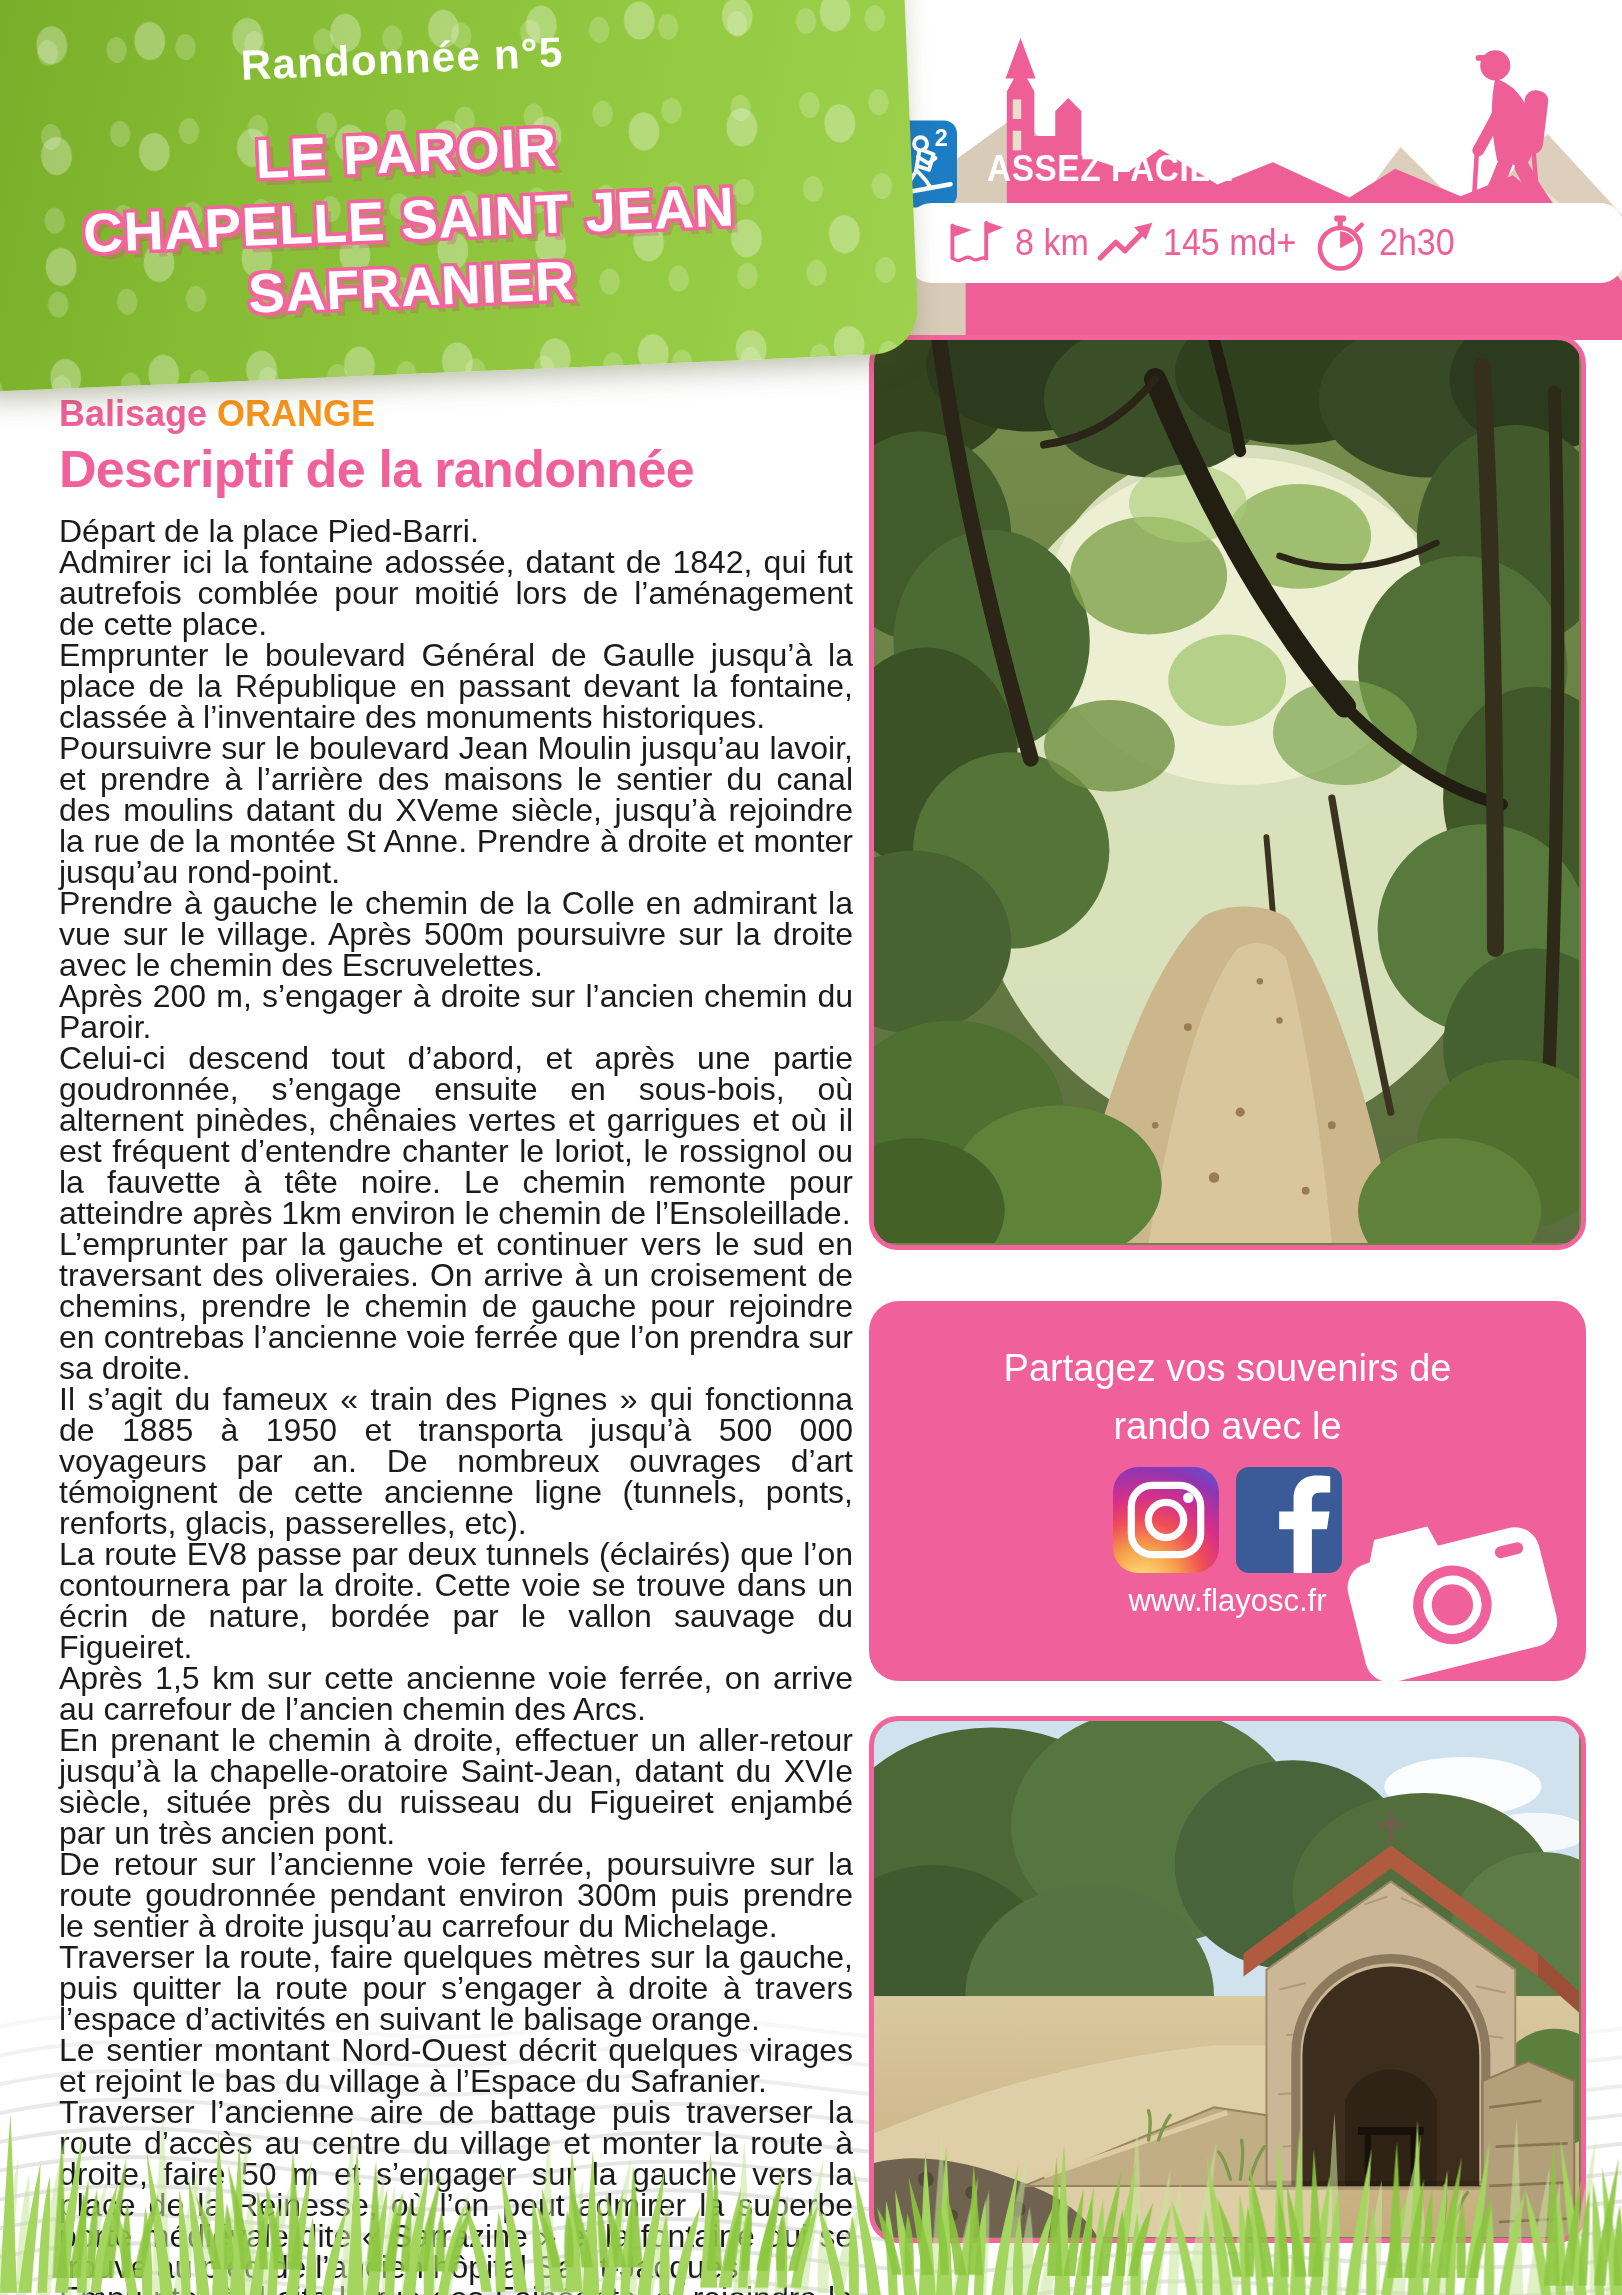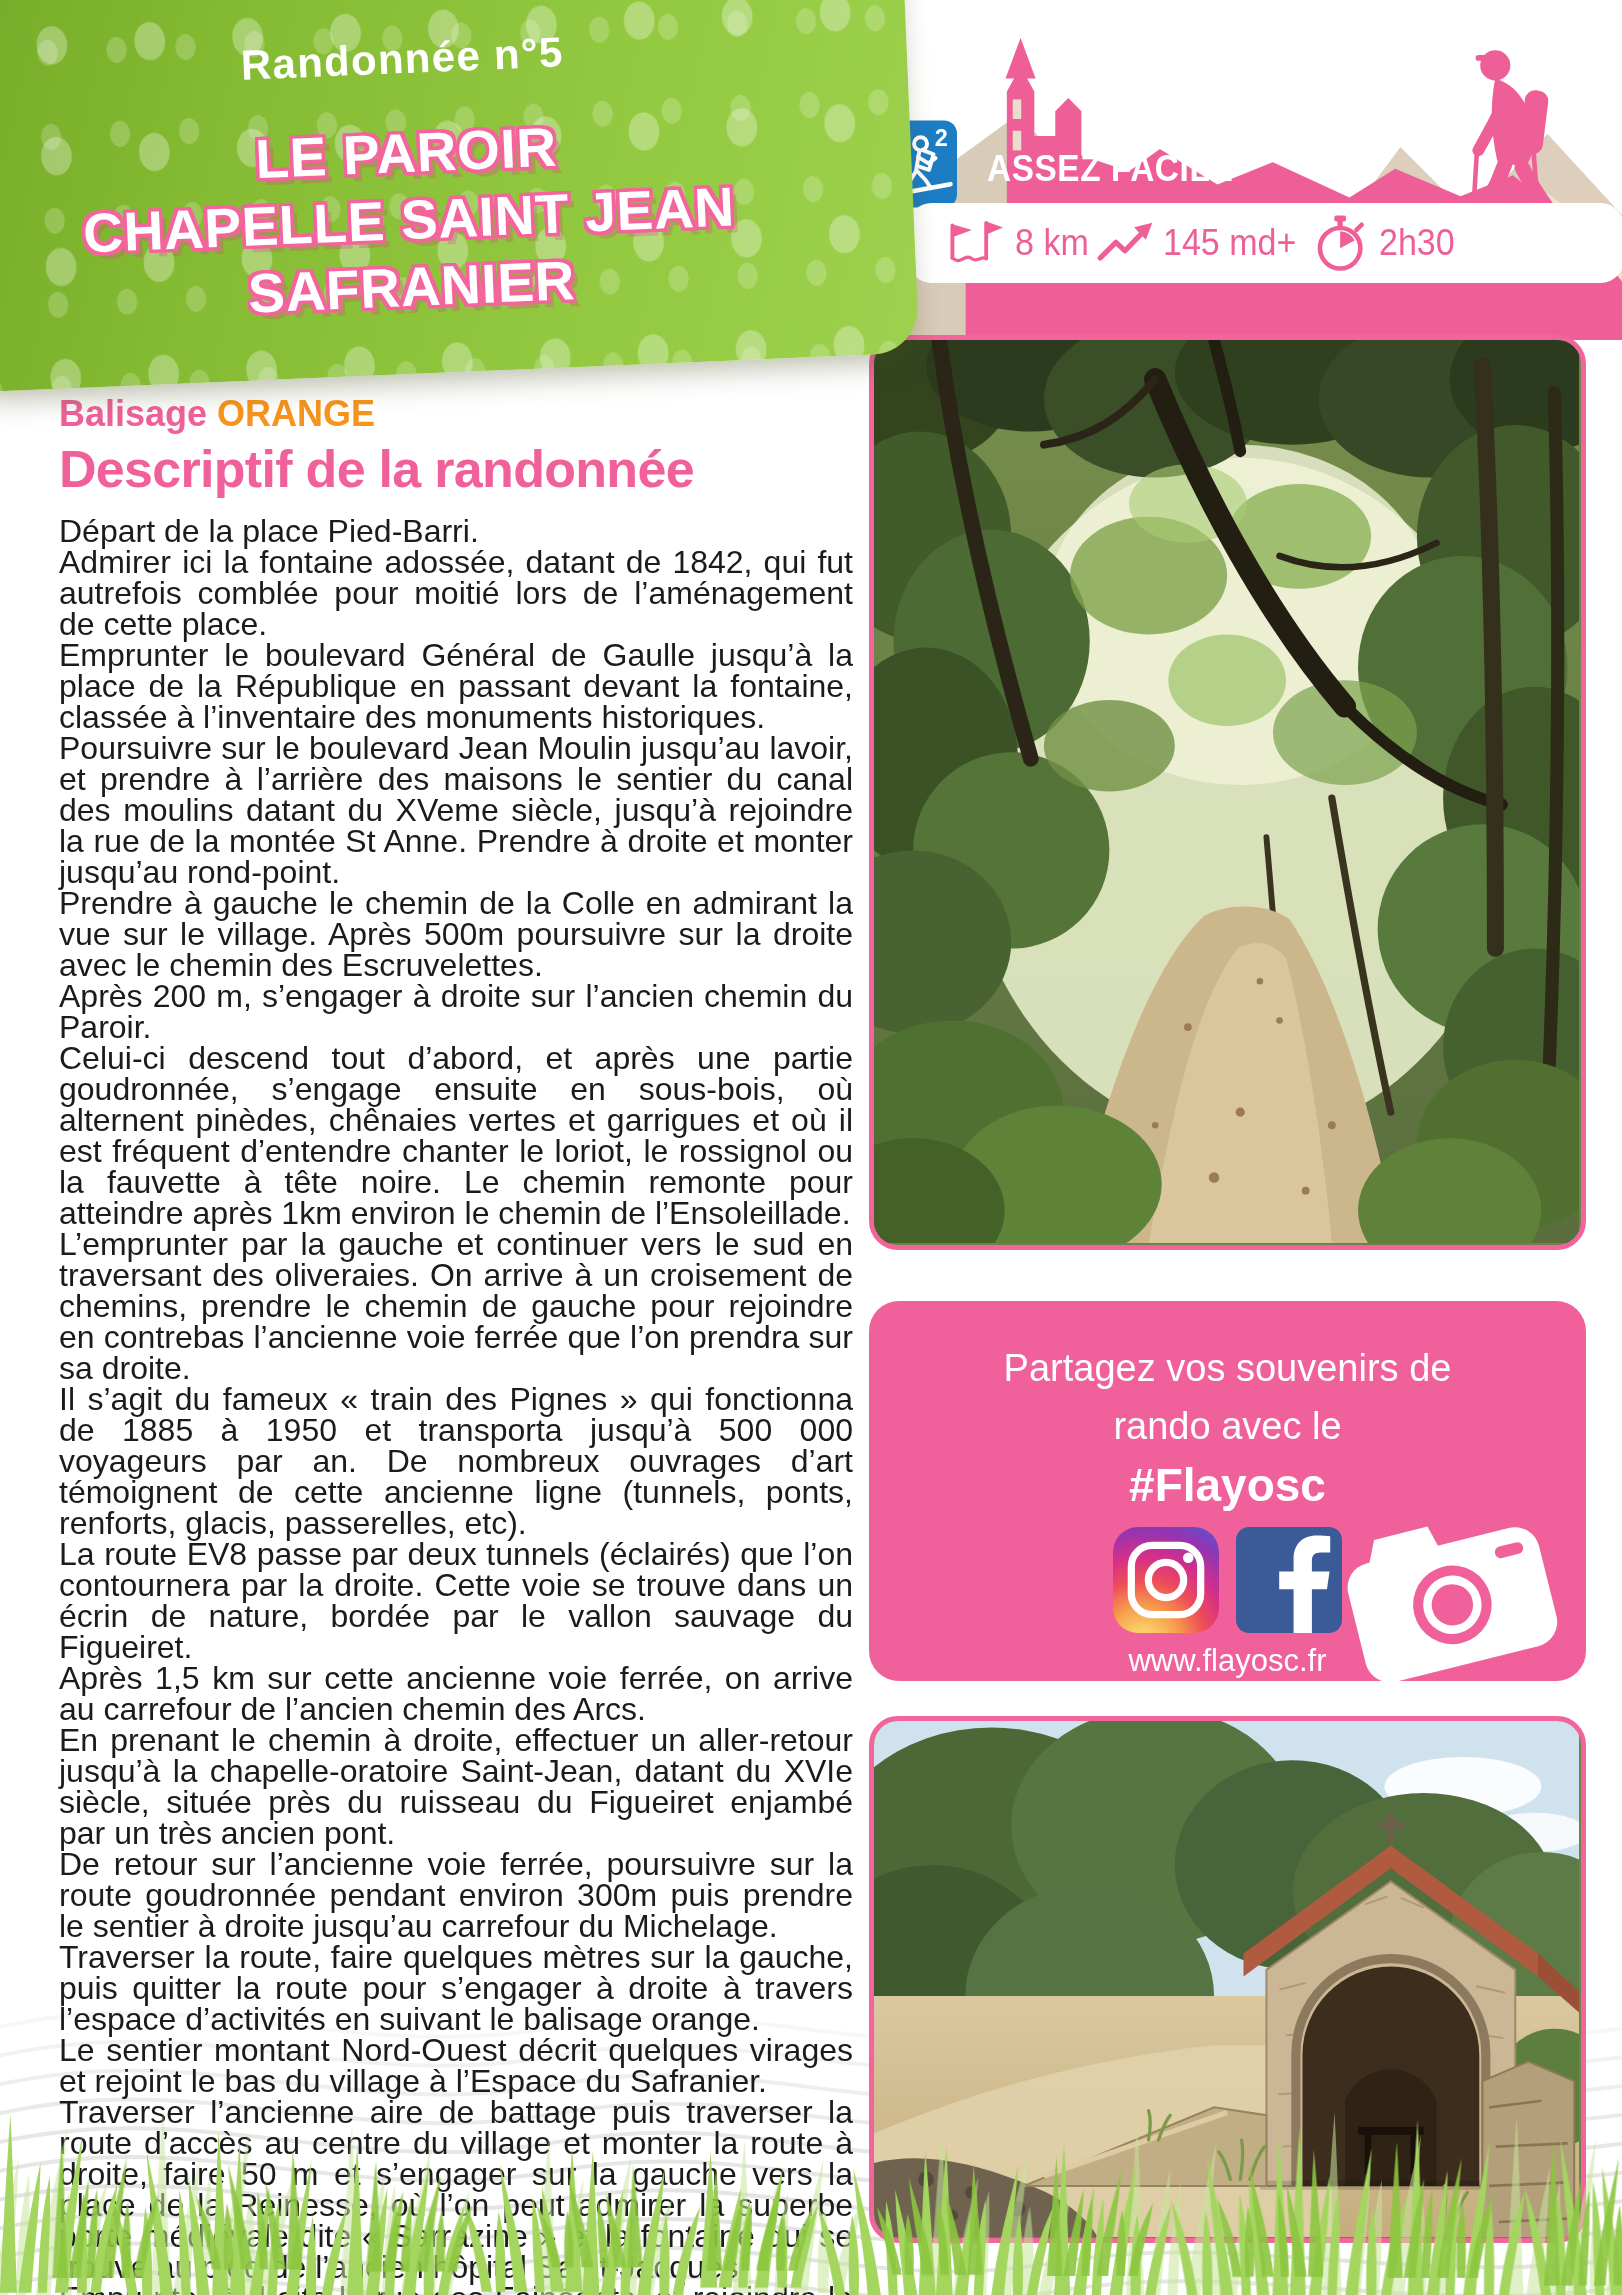--- a/index.html
+++ b/index.html
@@ -287,21 +287,20 @@
       <ellipse cx="280" cy="1290" rx="160" ry="120" fill="#5d8238"></ellipse>
       <ellipse cx="60" cy="1330" rx="140" ry="110" fill="#446127"></ellipse>
       <ellipse cx="980" cy="1230" rx="150" ry="130" fill="#51702f"></ellipse>
       <ellipse cx="880" cy="1330" rx="140" ry="110" fill="#5f8139"></ellipse>
     </svg>
   </div>
 
   <div class="share-box">
     <div class="l1">Partagez vos souvenirs de</div>
     <div class="l2">rando avec le</div>
-    <div class="tag">#Flayosc</div>
     <div class="icon-row">
       <div class="ig">
         <svg width="106" height="106" viewBox="0 0 162 162">
           <rect x="28" y="28" width="106" height="106" rx="32" fill="none" stroke="#ffffff" stroke-width="11"></rect>
           <circle cx="81" cy="81" r="27" fill="none" stroke="#ffffff" stroke-width="11"></circle>
           <circle cx="115" cy="47" r="8" fill="#ffffff"></circle>
         </svg>
       </div>
       <div class="fb">
         <svg width="106" height="106" viewBox="0 0 162 162">

